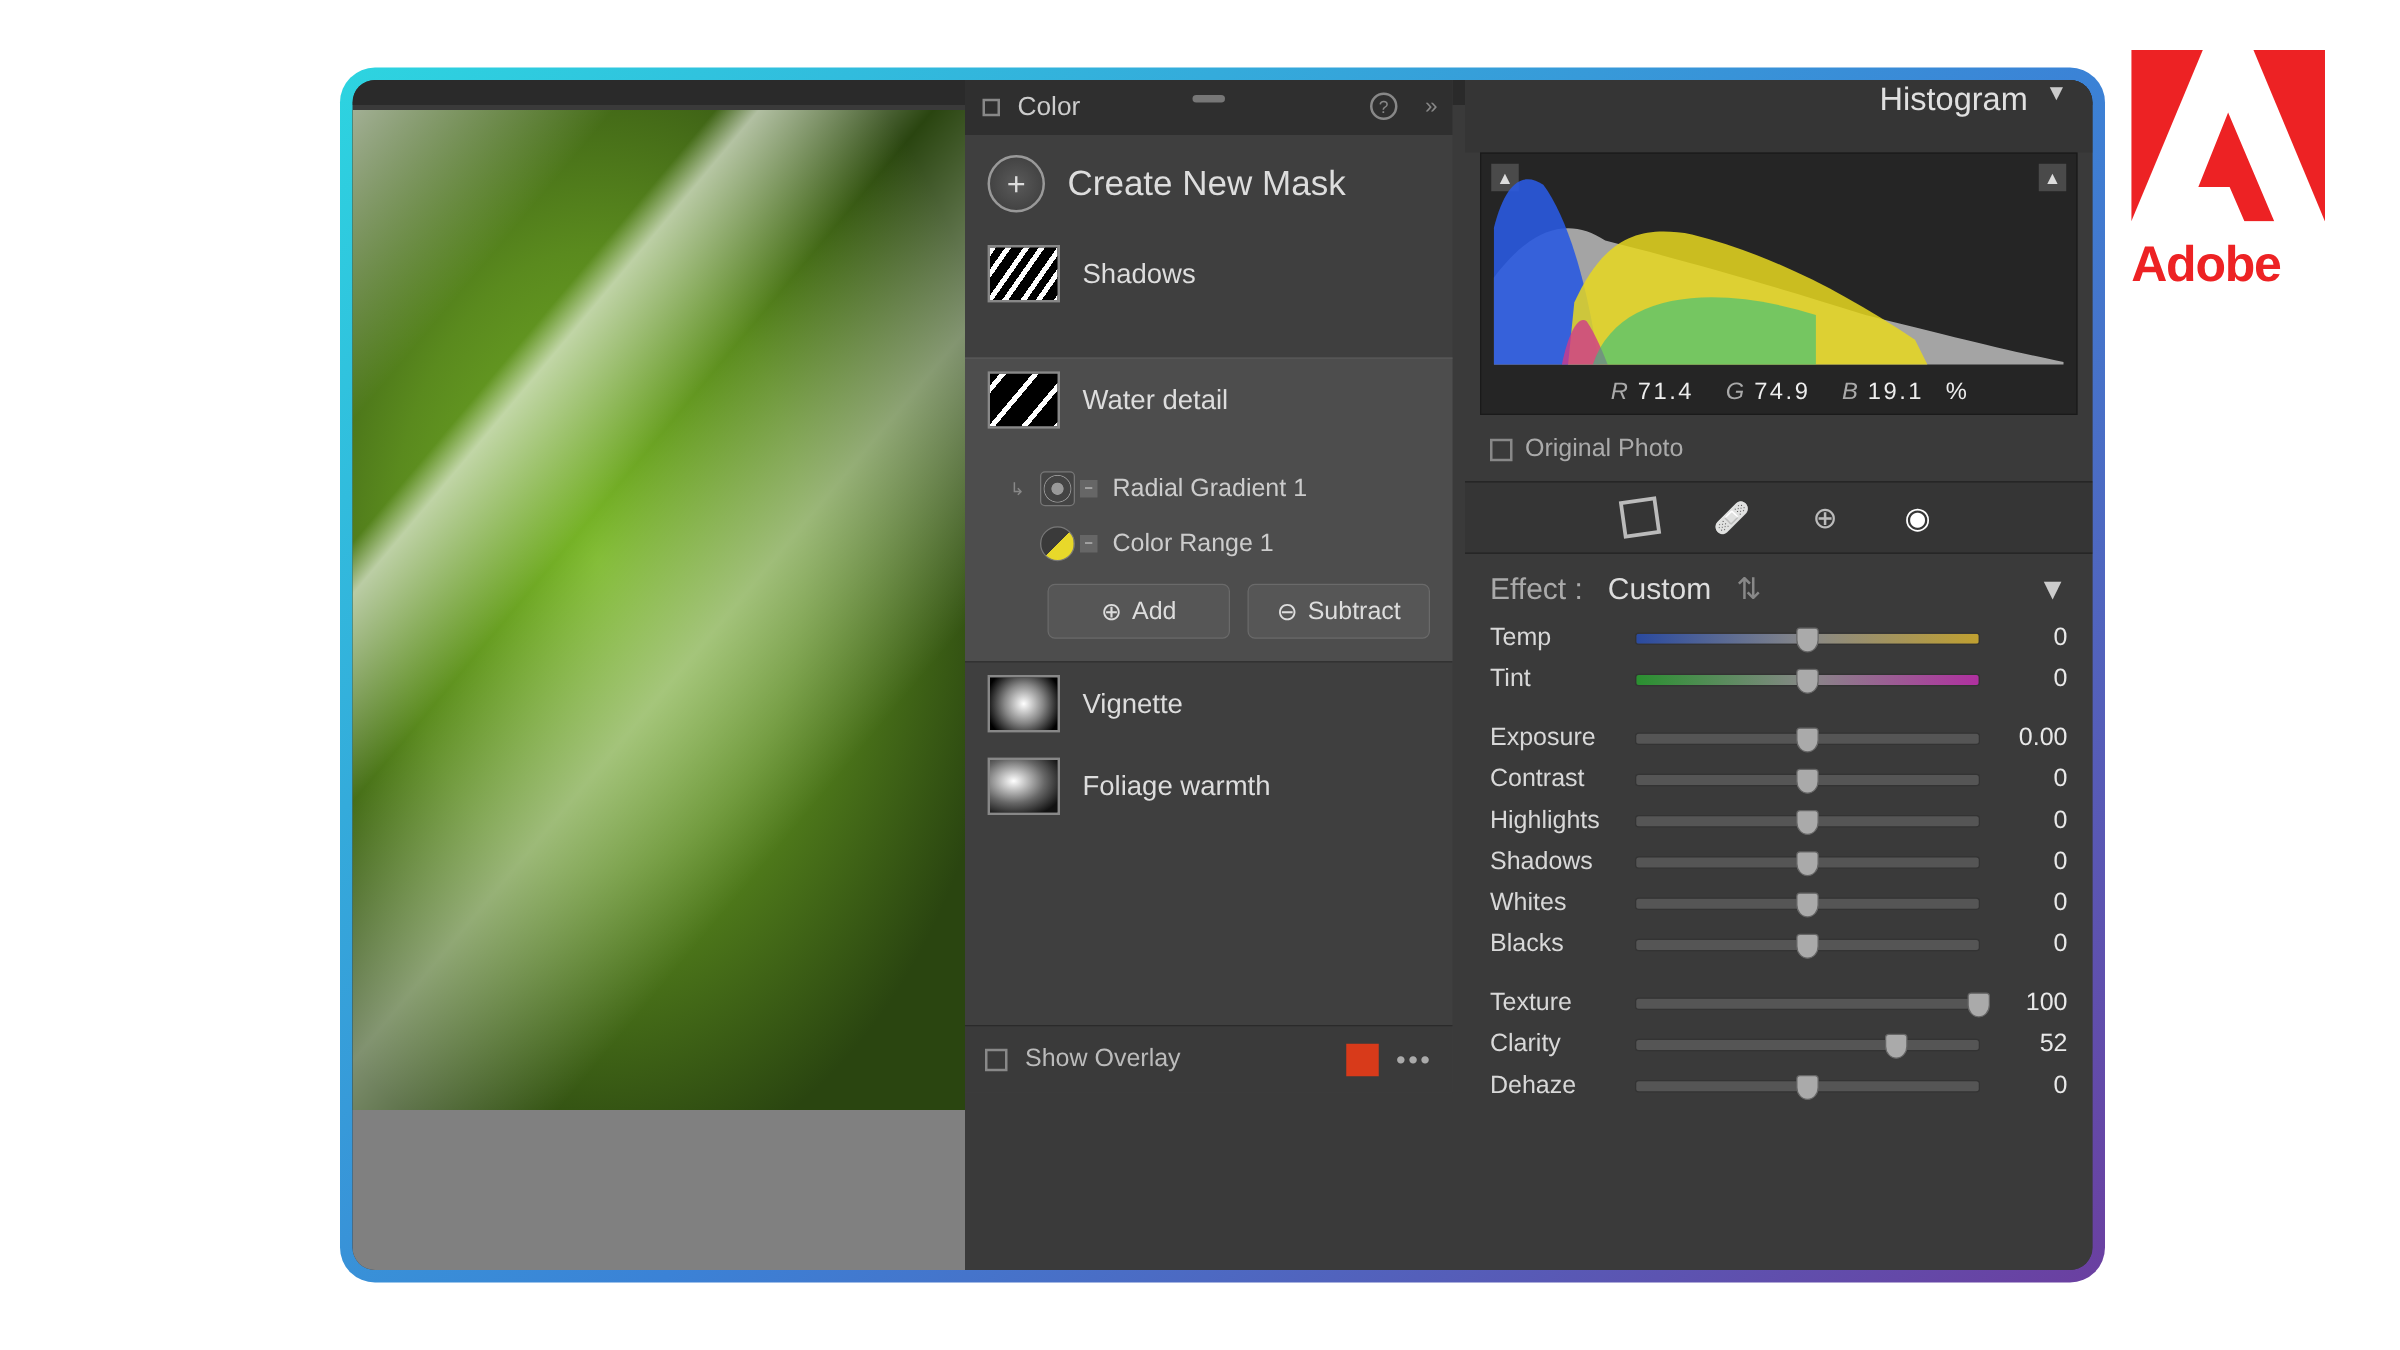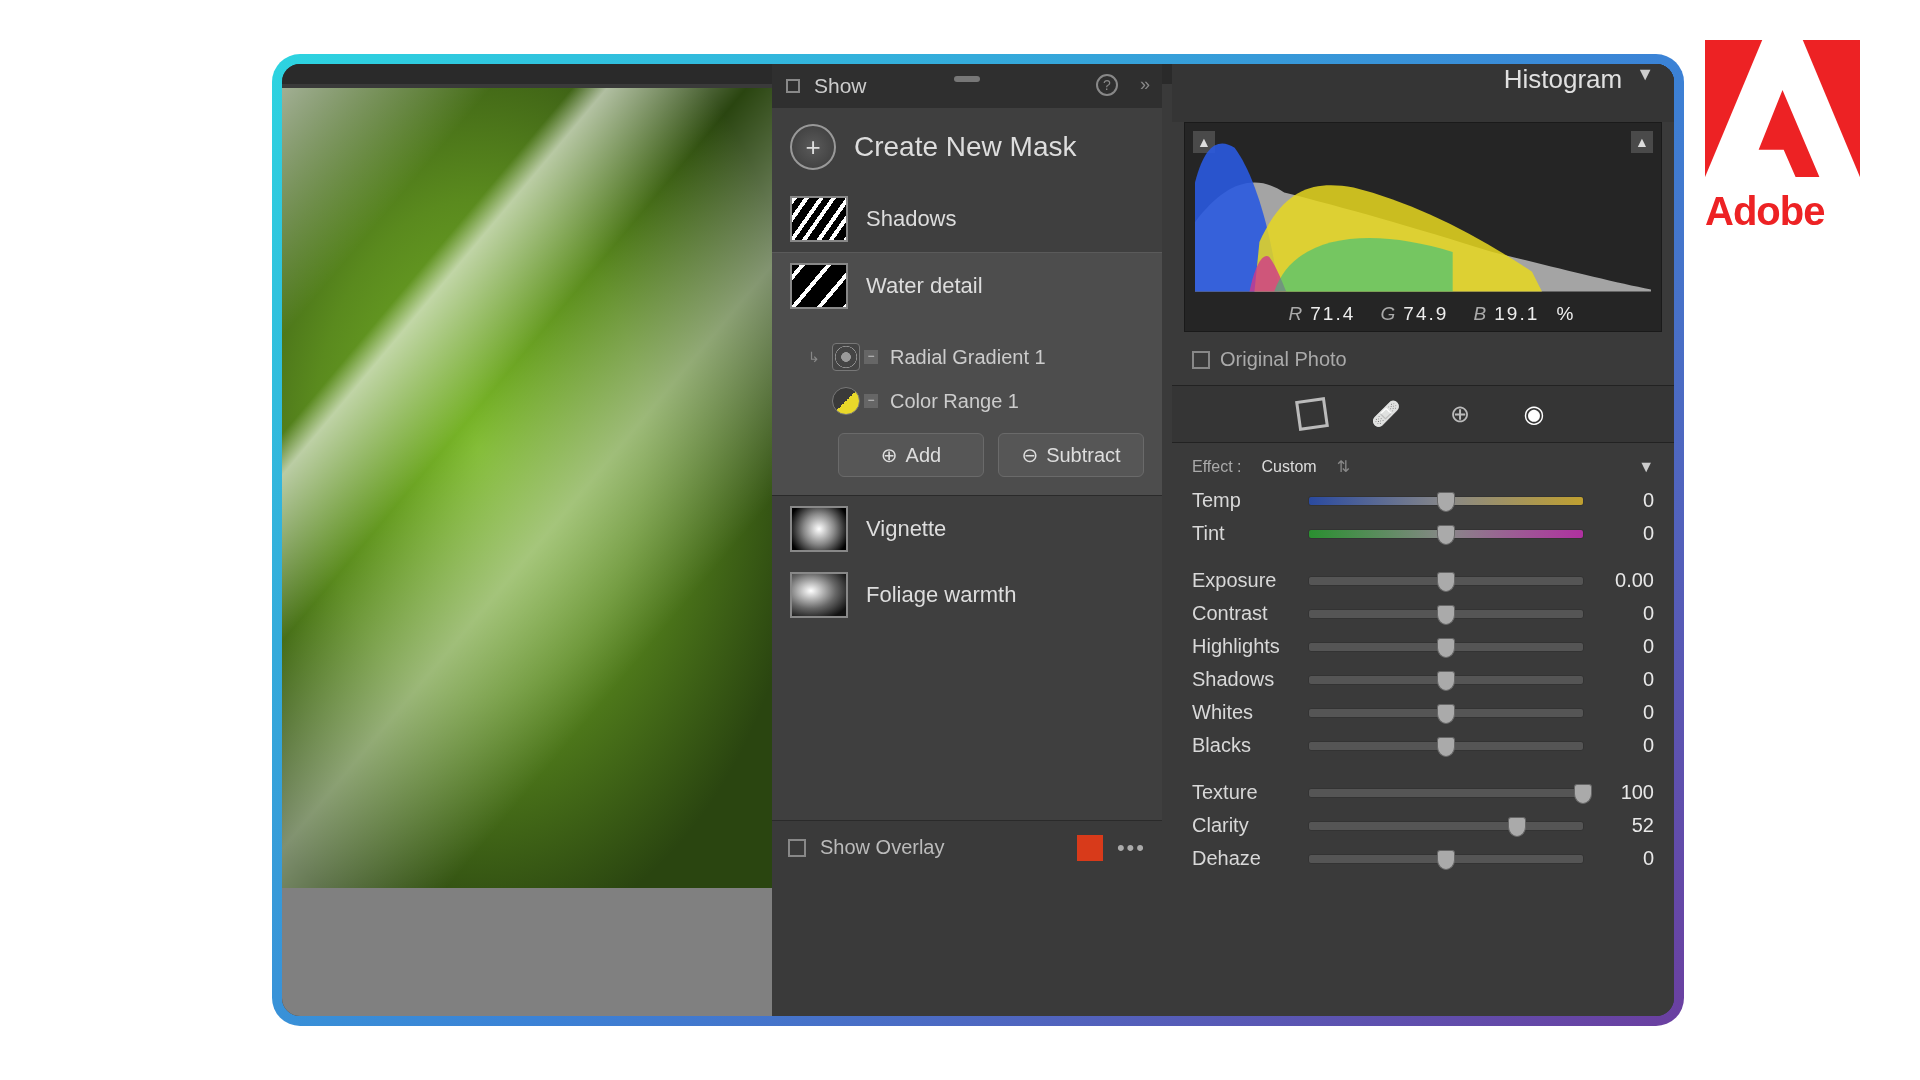--- a/index.html
+++ b/index.html
@@ -36,21 +36,21 @@
   .masks-header .pin { width: 14px; height: 14px; border: 2px solid #888; margin-right: 14px; }
   .masks-header .grip { position: absolute; left: 50%; top: 12px; width: 26px; height: 6px; background: #777; border-radius: 3px; transform: translateX(-50%); }
   .masks-header .help { position: absolute; right: 44px; top: 10px; width: 22px; height: 22px; border: 2px solid #888; border-radius: 50%; color: #888; font-size: 14px; text-align:center; line-height:18px; }
   .masks-header .chev { position: absolute; right: 12px; top: 10px; color: #888; font-size: 18px; }
   
   .create-row { display:flex; align-items:center; padding: 16px 18px; gap: 18px; }
   .plus-btn { width: 46px; height: 46px; border-radius: 50%; border: 2px solid #999; background: radial-gradient(circle, #5a5a5a, #3a3a3a); color:#ddd; font-size:26px; display:flex; align-items:center; justify-content:center; }
   .create-label { color:#ddd; font-size: 28px; }
   
   .mask-item { display:flex; align-items:center; padding: 10px 18px; gap: 18px; }
-  .mask-item.selected { background:#4d4d4d; border-top:1px solid #5a5a5a; border-bottom:1px solid #2a2a2a; padding-bottom: 18px; flex-wrap: wrap; }
+  .mask-item.selected { background:#4d4d4d; border-top:1px solid #5a5a5a; border-bottom:1px solid #2a2a2a; padding-bottom: 18px; flex-wrap: wrap; margin-top: 34px; }
   .thumb { width: 58px; height: 46px; border: 2px solid #888; background:#222; position: relative; overflow:hidden; }
   .thumb.shadows::before{content:'';position:absolute;inset:0;background:repeating-linear-gradient(125deg,#fff 0 4px,#000 4px 10px,#fff 10px 14px,#000 14px 22px);}
   .thumb.water::before{content:'';position:absolute;inset:0;background:repeating-linear-gradient(130deg,#000 0 6px,#fff 6px 10px,#000 10px 20px);}
   .thumb.foliage::before{content:'';position:absolute;inset:0;background:radial-gradient(ellipse at 35% 40%,#fff 0%,#666 50%,#111 85%);}
   .thumb.vignette::before{content:'';position:absolute;inset:0;background:radial-gradient(circle,#fff 0%,#888 45%,#000 90%);}
   .mask-label { color:#ddd; font-size: 22px; }
   
   .sub-items { width:100%; padding-left: 18px; margin-top:8px; }
   .sub-row { display:flex; align-items:center; gap:12px; padding:8px 0 8px 24px; color:#ccc; font-size:20px; position:relative; }
   .sub-row .arrow-in{ position:absolute; left:0; color:#888; font-size:14px; }
@@ -79,21 +79,21 @@
   .rgb-row{ position:absolute; bottom:6px; left:0; right:0; text-align:center; color:#eee; font-size:19px; letter-spacing:2px; }
   .rgb-row .k{ color:#aaa; font-style:italic; margin:0 6px 0 18px; }
   .orig-row{ padding: 6px 20px 14px 20px; color:#aaa; font-size:20px; display:flex; align-items:center; gap:10px; }
   
   .tool-row{ height:58px; background:#353535; border-top:1px solid #222; border-bottom:1px solid #222; display:flex; align-items:center; justify-content:center; gap:44px; }
   .tool-row .ti{ width:30px; height:30px; color:#bbb; display:flex; align-items:center; justify-content:center; font-size:24px; }
   .tool-row .ti.active{ color:#fff;}
   .ti.crop::before{content:'';width:24px;height:24px;border:3px solid #bbb;transform:rotate(-8deg);position:absolute;}
   .ti.crop{position:relative;}
   
-  .effect-hdr{ display:flex; align-items:center; padding: 14px 20px 8px 20px; color:#aaa; font-size:16px; gap:20px;justify-content:flex-end; }
+  .effect-hdr{ display:flex; align-items:center; padding: 14px 20px 8px 20px; color:#aaa; font-size:24px; gap:20px;justify-content:flex-end; }
   .effect-hdr .val{ color:#ddd; }
   .effect-hdr .tri{ margin-left:auto; color:#ccc; }
   
   .slider-row{ display:flex; align-items:center; padding: 5px 20px; gap:14px; }
   .slider-row .lbl{ width:102px; color:#d8d8d8; font-size:20px; }
   .slider-row .val{ width:56px; text-align:right; color:#e8e8e8; font-size:20px; }
   .track{ flex:1; height:10px; background:#555; border-radius:3px; position:relative; border:1px solid #333; }
   .track.temp{ background:linear-gradient(90deg,#2a4aa0,#888 50%,#c0a030); }
   .track.tint{ background:linear-gradient(90deg,#2a9030,#888 50%,#b030a0); }
   .knob{ position:absolute; top:-5px; width:18px; height:20px; background:#aaa; border:1px solid #666; border-radius:3px 3px 50% 50%; transform:translateX(-50%);}
@@ -116,21 +116,21 @@
     <div class="top-strip"></div>
 
     <div class="photo-area">
       <div class="photo"></div>
       <div class="gray-fill"></div>
     </div>
 
     <div class="masks-panel">
       <div class="masks-header">
         <div class="pin"></div>
-        <span>Show</span>
+        <span>Color</span>
         <div class="grip"></div>
         <div class="help">?</div>
         <div class="chev">»</div>
       </div>
 
       <div class="create-row">
         <div class="plus-btn">+</div>
         <div class="create-label">Create New Mask</div>
       </div>
 

